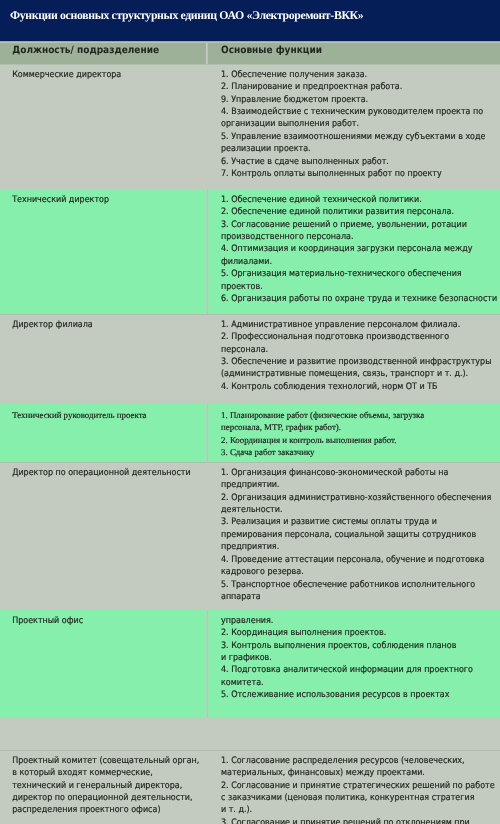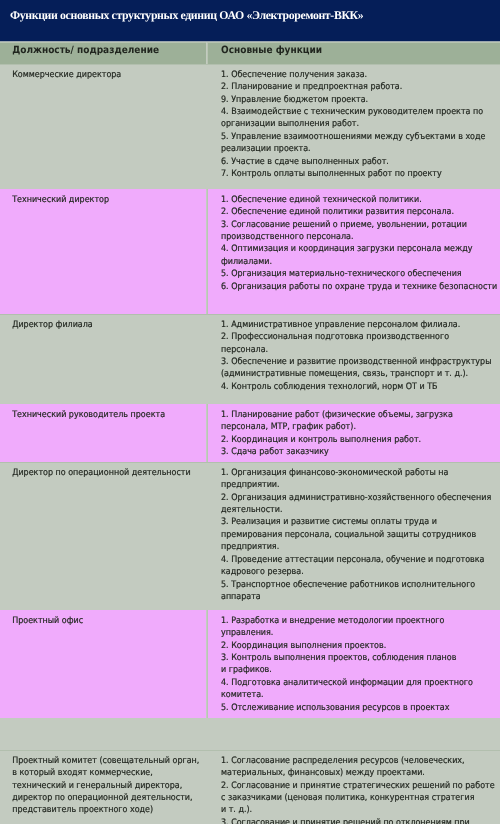--- a/index.html
+++ b/index.html
@@ -20,21 +20,21 @@
     color:#ffffff;
     font-family:"Liberation Serif",serif;
     font-weight:bold;
     font-size:11.8px;
     letter-spacing:-0.36px;
     line-height:14px;
     white-space:nowrap;
   }
   .tbl{position:absolute;left:0;top:0;width:500px;}
   .row{position:absolute;left:0;width:500px;}
-  .row.shade{background:#f0abfc;}
+  .row.shade{background:#86efac;}
   .row.hdrrow{background:linear-gradient(to bottom,#b8c4b1 0 1px,#9db098 1px 100%);}
   .row.light{background:linear-gradient(to bottom,#b2bfae 0 1px,#c3cbc0 1px 100%);}
   .cell{position:absolute;top:0;
     font-size:8.88px;line-height:12.45px;color:#21261f;
     -webkit-text-stroke:0.18px #21261f;
   }
   .cell.c1{left:12.2px;}
   .cell.c2{left:221px;}
   .divider{position:absolute;top:0;left:206px;width:2px;background:transparent;}
   .shade .divider{background:linear-gradient(to right,#c3cbc0 0 50%, #b9c5b4 50% 100%);}
@@ -81,38 +81,39 @@
           <p class="l">Технический директор</p>
         </div>
         <div class="cell c2" style="top: 4.6px;">
           <p class="l">1. Обеспечение единой технической политики.</p>
           <p class="l">2. Обеспечение единой политики развития персонала.</p>
           <p class="l">3. Согласование решений о приеме, увольнении, ротации</p>
           <p class="l">производственного персонала.</p>
           <p class="l">4. Оптимизация и координация загрузки персонала между</p>
           <p class="l">филиалами.</p>
           <p class="l">5. Организация материально-технического обеспечения</p>
+          <p class="l">проектов.</p>
           <p class="l">6. Организация работы по охране труда и технике безопасности</p>
         </div>
       </div>
       <div class="row light" style="top: 314px; height: 90px;">
         <div class="divider" style="height: 90px;"></div>
         <div class="cell c1" style="top: 4.6px;">
           <p class="l">Директор филиала</p>
         </div>
         <div class="cell c2" style="top: 4.6px;">
           <p class="l">1. Административное управление персоналом филиала.</p>
           <p class="l">2. Профессиональная подготовка производственного</p>
           <p class="l">персонала.</p>
           <p class="l">3. Обеспечение и развитие производственной инфраструктуры</p>
           <p class="l">(административные помещения, связь, транспорт и т. д.).</p>
           <p class="l">4. Контроль соблюдения технологий, норм ОТ и ТБ</p>
         </div>
       </div>
-      <div class="row shade" style="top: 404px; height: 58px;">
+      <div class="row shade" style="top: 404px; height: 58px; font-family: Liberation Serif, serif;">
         <div class="divider" style="height: 58px;"></div>
         <div class="cell c1" style="top: 4.6px;">
           <p class="l">Технический руководитель проекта</p>
         </div>
         <div class="cell c2" style="top: 4.6px;">
           <p class="l">1. Планирование работ (физические объемы, загрузка</p>
           <p class="l">персонала, МТР, график работ).</p>
           <p class="l">2. Координация и контроль выполнения работ.</p>
           <p class="l">3. Сдача работ заказчику</p>
         </div>
@@ -135,38 +136,37 @@
           <p class="l">5. Транспортное обеспечение работников исполнительного</p>
           <p class="l">аппарата</p>
         </div>
       </div>
       <div class="row shade" style="top: 610px; height: 108px;">
         <div class="divider" style="height: 108px;"></div>
         <div class="cell c1" style="top: 4.6px;">
           <p class="l">Проектный офис</p>
         </div>
         <div class="cell c2" style="top: 4.6px;">
-          <p class="l">1. Разработка и внедрение методологии проектного</p>
           <p class="l">управления.</p>
           <p class="l">2. Координация выполнения проектов.</p>
           <p class="l">3. Контроль выполнения проектов, соблюдения планов</p>
           <p class="l">и графиков.</p>
           <p class="l">4. Подготовка аналитической информации для проектного</p>
           <p class="l">комитета.</p>
           <p class="l">5. Отслеживание использования ресурсов в проектах</p>
         </div>
       </div>
       <div class="row light" style="top: 750px; height: 129px;">
         <div class="divider" style="height: 106px;"></div>
         <div class="cell c1" style="top: 4.6px;">
           <p class="l">Проектный комитет (совещательный орган,</p>
           <p class="l">в который входят коммерческие,</p>
           <p class="l">технический и генеральный директора,</p>
           <p class="l">директор по операционной деятельности,</p>
-          <p class="l">представитель проектного ходе)</p>
+          <p class="l">распределения проектного офиса)</p>
         </div>
         <div class="cell c2" style="top: 4.6px;">
           <p class="l">1. Согласование распределения ресурсов (человеческих,</p>
           <p class="l">материальных, финансовых) между проектами.</p>
           <p class="l">2. Согласование и принятие стратегических решений по работе</p>
           <p class="l">с заказчиками (ценовая политика, конкурентная стратегия</p>
           <p class="l">и т. д.).</p>
           <p class="l">3. Согласование и принятие решений по отклонениям при</p>
           <p class="l">реализации портфеля проектов.</p>
           <p class="l">4. Развитие системы проектного управления</p>

